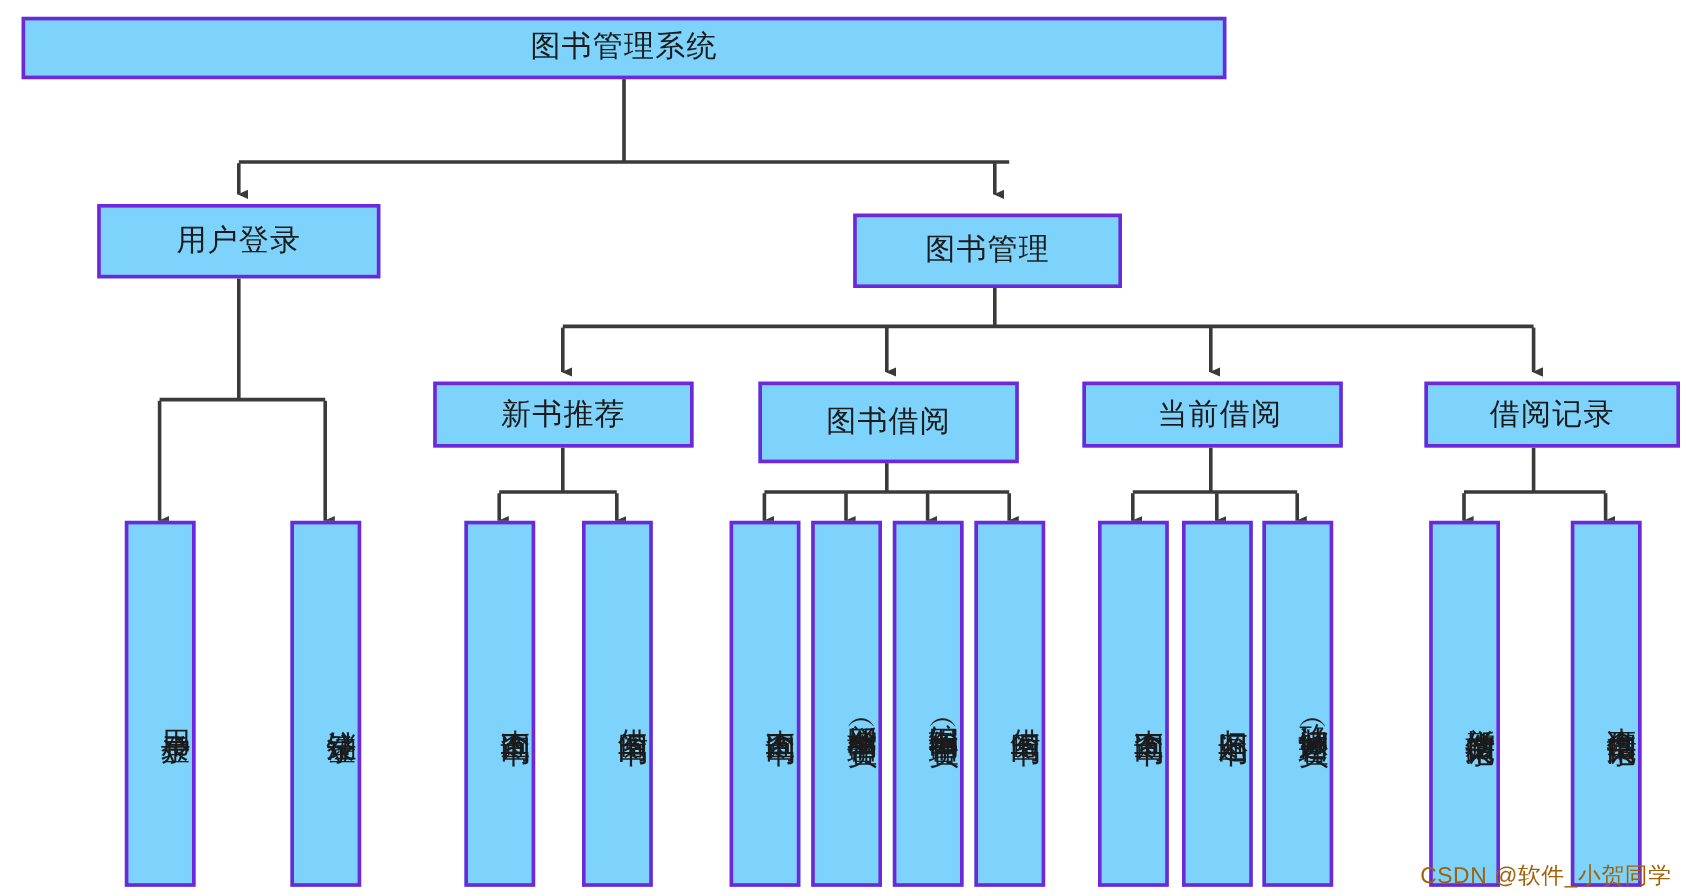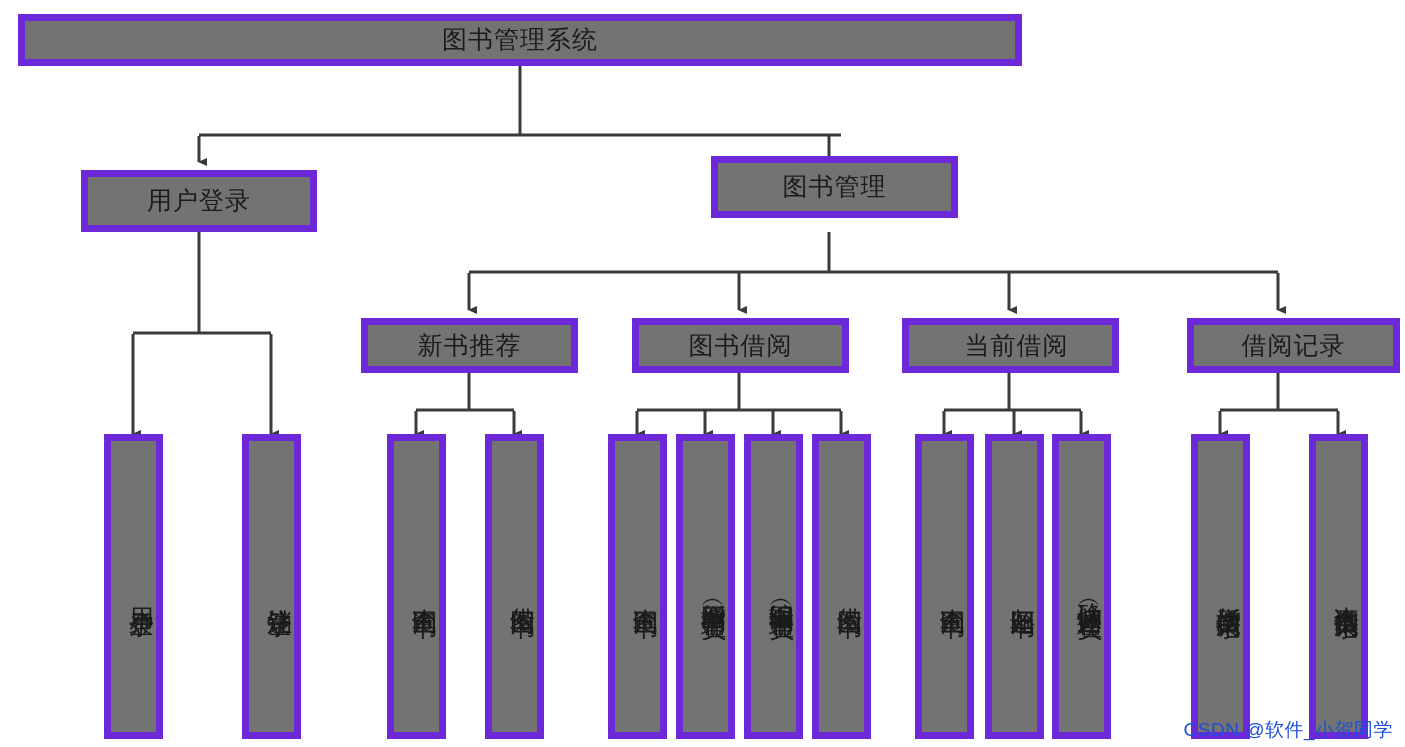--- a/index.html
+++ b/index.html
@@ -22,22 +22,22 @@
     position: absolute;
     left: 0;
     top: 0;
     width: 1405px;
     height: 747px;
     pointer-events: none;
   }
   .node {
     position: absolute;
     box-sizing: border-box;
-    background: #737373;
-    border: 7px solid #6d28d9;
+    background: #7dd3fc;
+    border: 3px solid #6d28d9;
     display: flex;
     align-items: center;
     justify-content: center;
     color: #1b1b1b;
     z-index: 2;
   }
   .node.horiz {
     font-size: 25px;
     letter-spacing: 1px;
     line-height: 1.1;
@@ -55,21 +55,21 @@
   .node.vert > .nlabel {
     writing-mode: vertical-rl;
     text-orientation: upright;
     white-space: nowrap;
   }
   #watermark {
     position: absolute;
     right: 12px;
     bottom: 4px;
     font-size: 19px;
-    color: #1d4ed8;
+    color: #a16207;
     letter-spacing: 0.5px;
     z-index: 5;
     white-space: nowrap;
     margin-left: 12px;
   }
 </style>
 </head>
 <body>
 
 <div id="canvas">
@@ -124,28 +124,28 @@
     </g>
   </svg>
 
   <div class="node horiz" style="left:18px; top:14px; width:1004px; height:52px;">
     <span class="nlabel">图书管理系统</span>
   </div>
 
   <div class="node horiz" style="left:81px; top:170px; width:236px; height:62px;">
     <span class="nlabel">用户登录</span>
   </div>
-  <div class="node horiz" style="left:711px; top:156px; width:247px; height:62px;align-items:center;">
+  <div class="node horiz" style="left:711px; top:178px; width:224px; height:62px;align-items:center;">
     <span class="nlabel">图书管理</span>
   </div>
 
   <div class="node horiz" style="left:361px; top:318px; width:217px; height:55px;">
     <span class="nlabel">新书推荐</span>
   </div>
-  <div class="node horiz" style="left:632px; top:318px; width:217px; height:55px;">
+  <div class="node horiz" style="left:632px; top:318px; width:217px; height:68px;">
     <span class="nlabel">图书借阅</span>
   </div>
   <div class="node horiz" style="left:902px; top:318px; width:217px; height:55px;padding-left:12px;">
     <span class="nlabel">当前借阅</span>
   </div>
   <div class="node horiz" style="left:1172px; top:318px; width:213px; height:55px;margin-left:15px;">
     <span class="nlabel">借阅记录</span>
   </div>
 
   <div class="node vert" style="left:104px; top:434px; width:59px; height:305px;">

